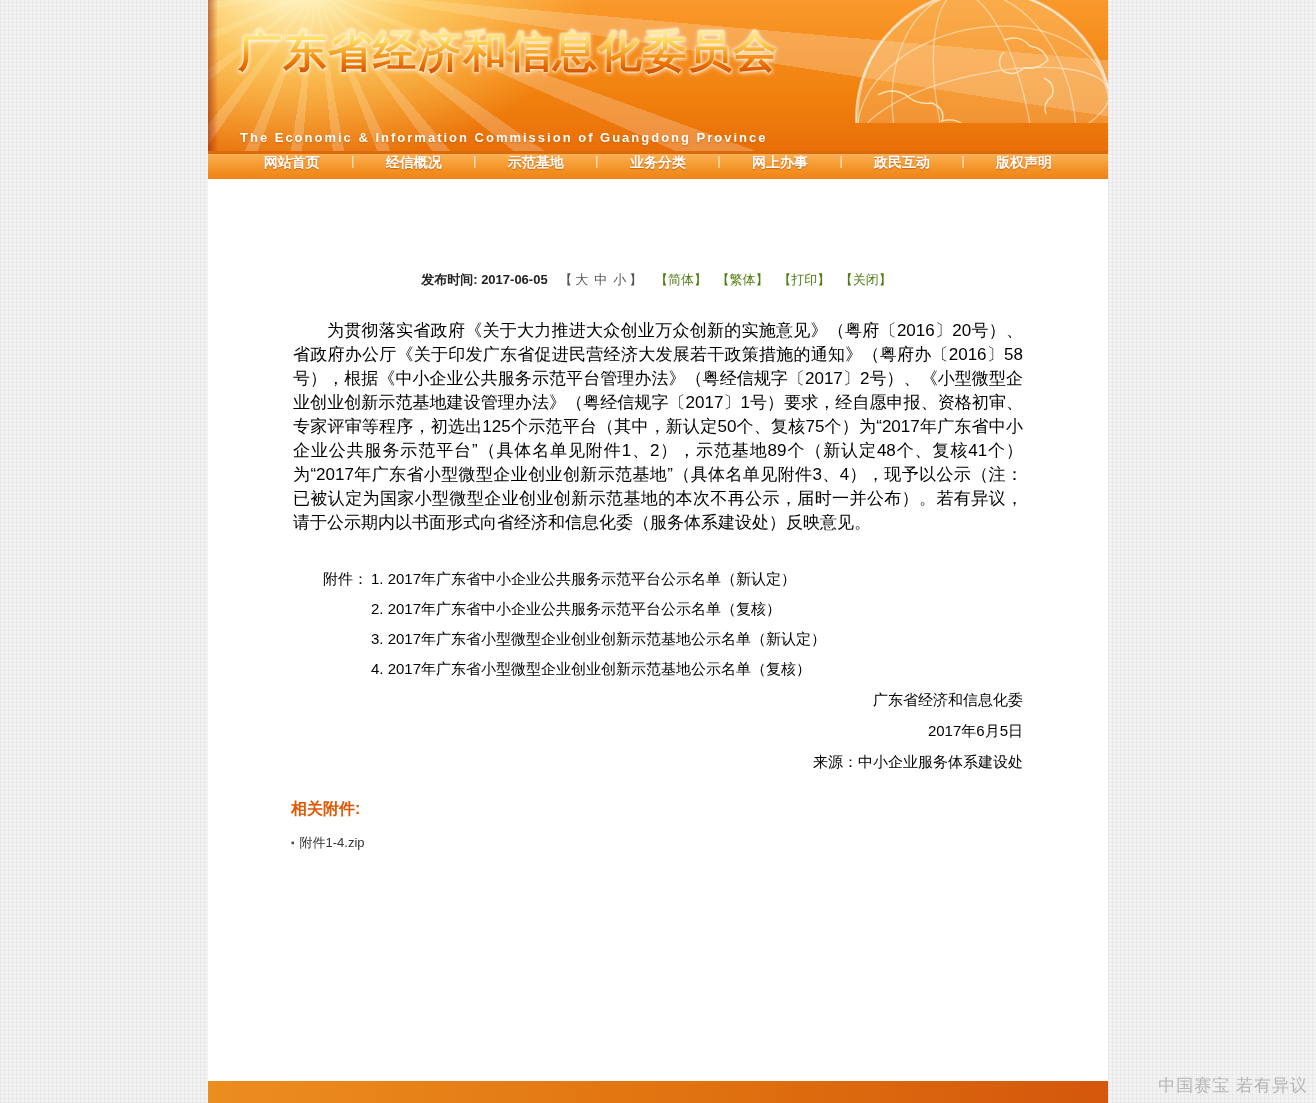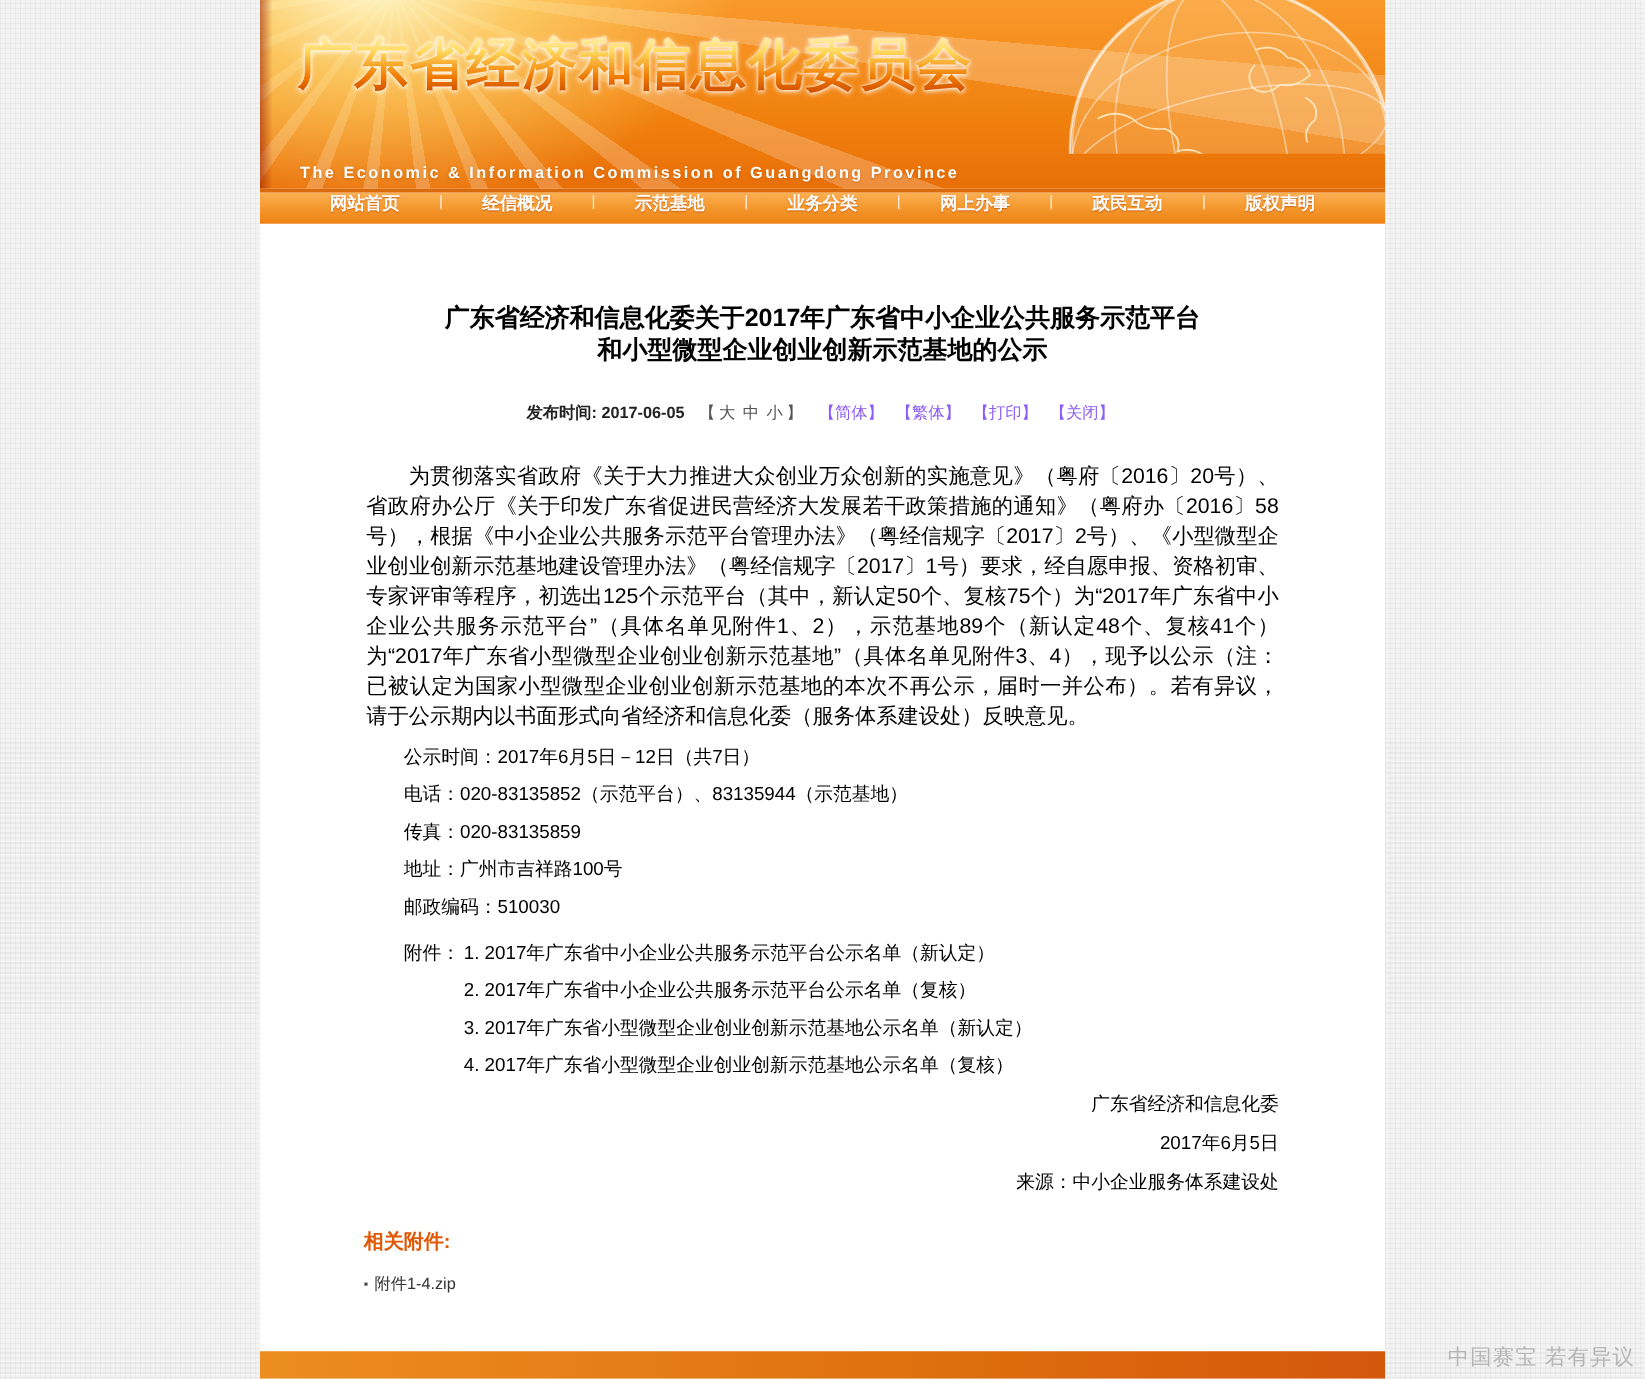--- a/index.html
+++ b/index.html
@@ -99,37 +99,37 @@
   .meta {
     margin-top: 28px;
     text-align: center;
     font-size: 13px;
     color: #222;
     white-space: nowrap;
   }
   .meta .publish { font-weight: bold; margin-right: 8px; }
   .meta .size-group { color: #555; margin-right: 6px; }
   .meta .size-group span.sz { cursor: pointer; margin: 0 3px; }
-  .meta .act { cursor: pointer; margin: 16px 3px; color: #8b5cf6; }
+  .meta .act { cursor: pointer; margin: 16px 3px; color: #4d7c0f; }
 
   .body-par {
     margin-top: 30px;
     font-size: 17px;
     line-height: 24px;
     text-align: justify;
     text-indent: 2em;
   }
   .contact { margin-top: 6px; }
   .contact p {
     font-size: 15px;
     line-height: 30px;
     padding-left: 2em;
   }
   .attach {
-    margin-top: 7px;
+    margin-top: 29px;
     position: relative;
     font-size: 15px;
   }
   .attach .attach-label {
     position: absolute;
     left: 2em; top: 0;
     line-height: 30px;
   }
   .attach p {
     line-height: 30px;
@@ -217,43 +217,32 @@
     <a>业务分类</a>
     <span class="sep">|</span>
     <a>网上办事</a>
     <span class="sep">|</span>
     <a>政民互动</a>
     <span class="sep">|</span>
     <a>版权声明</a>
   </div>
 
   <div class="main">
-    <div class="art-title">
-      <div>广东省经济和信息化委关于2017年广东省中小企业公共服务示范平台</div>
-      <div>和小型微型企业创业创新示范基地的公示</div>
-    </div>
 
     <div class="meta">
       <span class="publish">发布时间: 2017-06-05</span>
       <span class="size-group"><span>【</span><span class="sz">大</span><span class="sz">中</span><span class="sz">小</span><span>】</span></span>
       <span class="act">【简体】</span>
       <span class="act">【繁体】</span>
       <span class="act">【打印】</span>
       <span class="act">【关闭】</span>
     </div>
 
     <p class="body-par">为贯彻落实省政府《关于大力推进大众创业万众创新的实施意见》（粤府〔2016〕20号）、省政府办公厅《关于印发广东省促进民营经济大发展若干政策措施的通知》（粤府办〔2016〕58号），根据《中小企业公共服务示范平台管理办法》（粤经信规字〔2017〕2号）、《小型微型企业创业创新示范基地建设管理办法》（粤经信规字〔2017〕1号）要求，经自愿申报、资格初审、专家评审等程序，初选出125个示范平台（其中，新认定50个、复核75个）为“2017年广东省中小企业公共服务示范平台”（具体名单见附件1、2），示范基地89个（新认定48个、复核41个）为“2017年广东省小型微型企业创业创新示范基地”（具体名单见附件3、4），现予以公示（注：已被认定为国家小型微型企业创业创新示范基地的本次不再公示，届时一并公布）。若有异议，请于公示期内以书面形式向省经济和信息化委（服务体系建设处）反映意见。</p>
 
-    <div class="contact">
-      <p>公示时间：2017年6月5日－12日（共7日）</p>
-      <p>电话：020-83135852（示范平台）、83135944（示范基地）</p>
-      <p>传真：020-83135859</p>
-      <p>地址：广州市吉祥路100号</p>
-      <p>邮政编码：510030</p>
-    </div>
 
     <div class="attach">
       <span class="attach-label">附件：</span>
       <p>1. 2017年广东省中小企业公共服务示范平台公示名单（新认定）</p>
       <p>2. 2017年广东省中小企业公共服务示范平台公示名单（复核）</p>
       <p>3. 2017年广东省小型微型企业创业创新示范基地公示名单（新认定）</p>
       <p>4. 2017年广东省小型微型企业创业创新示范基地公示名单（复核）</p>
     </div>
 
     <div class="signature">

